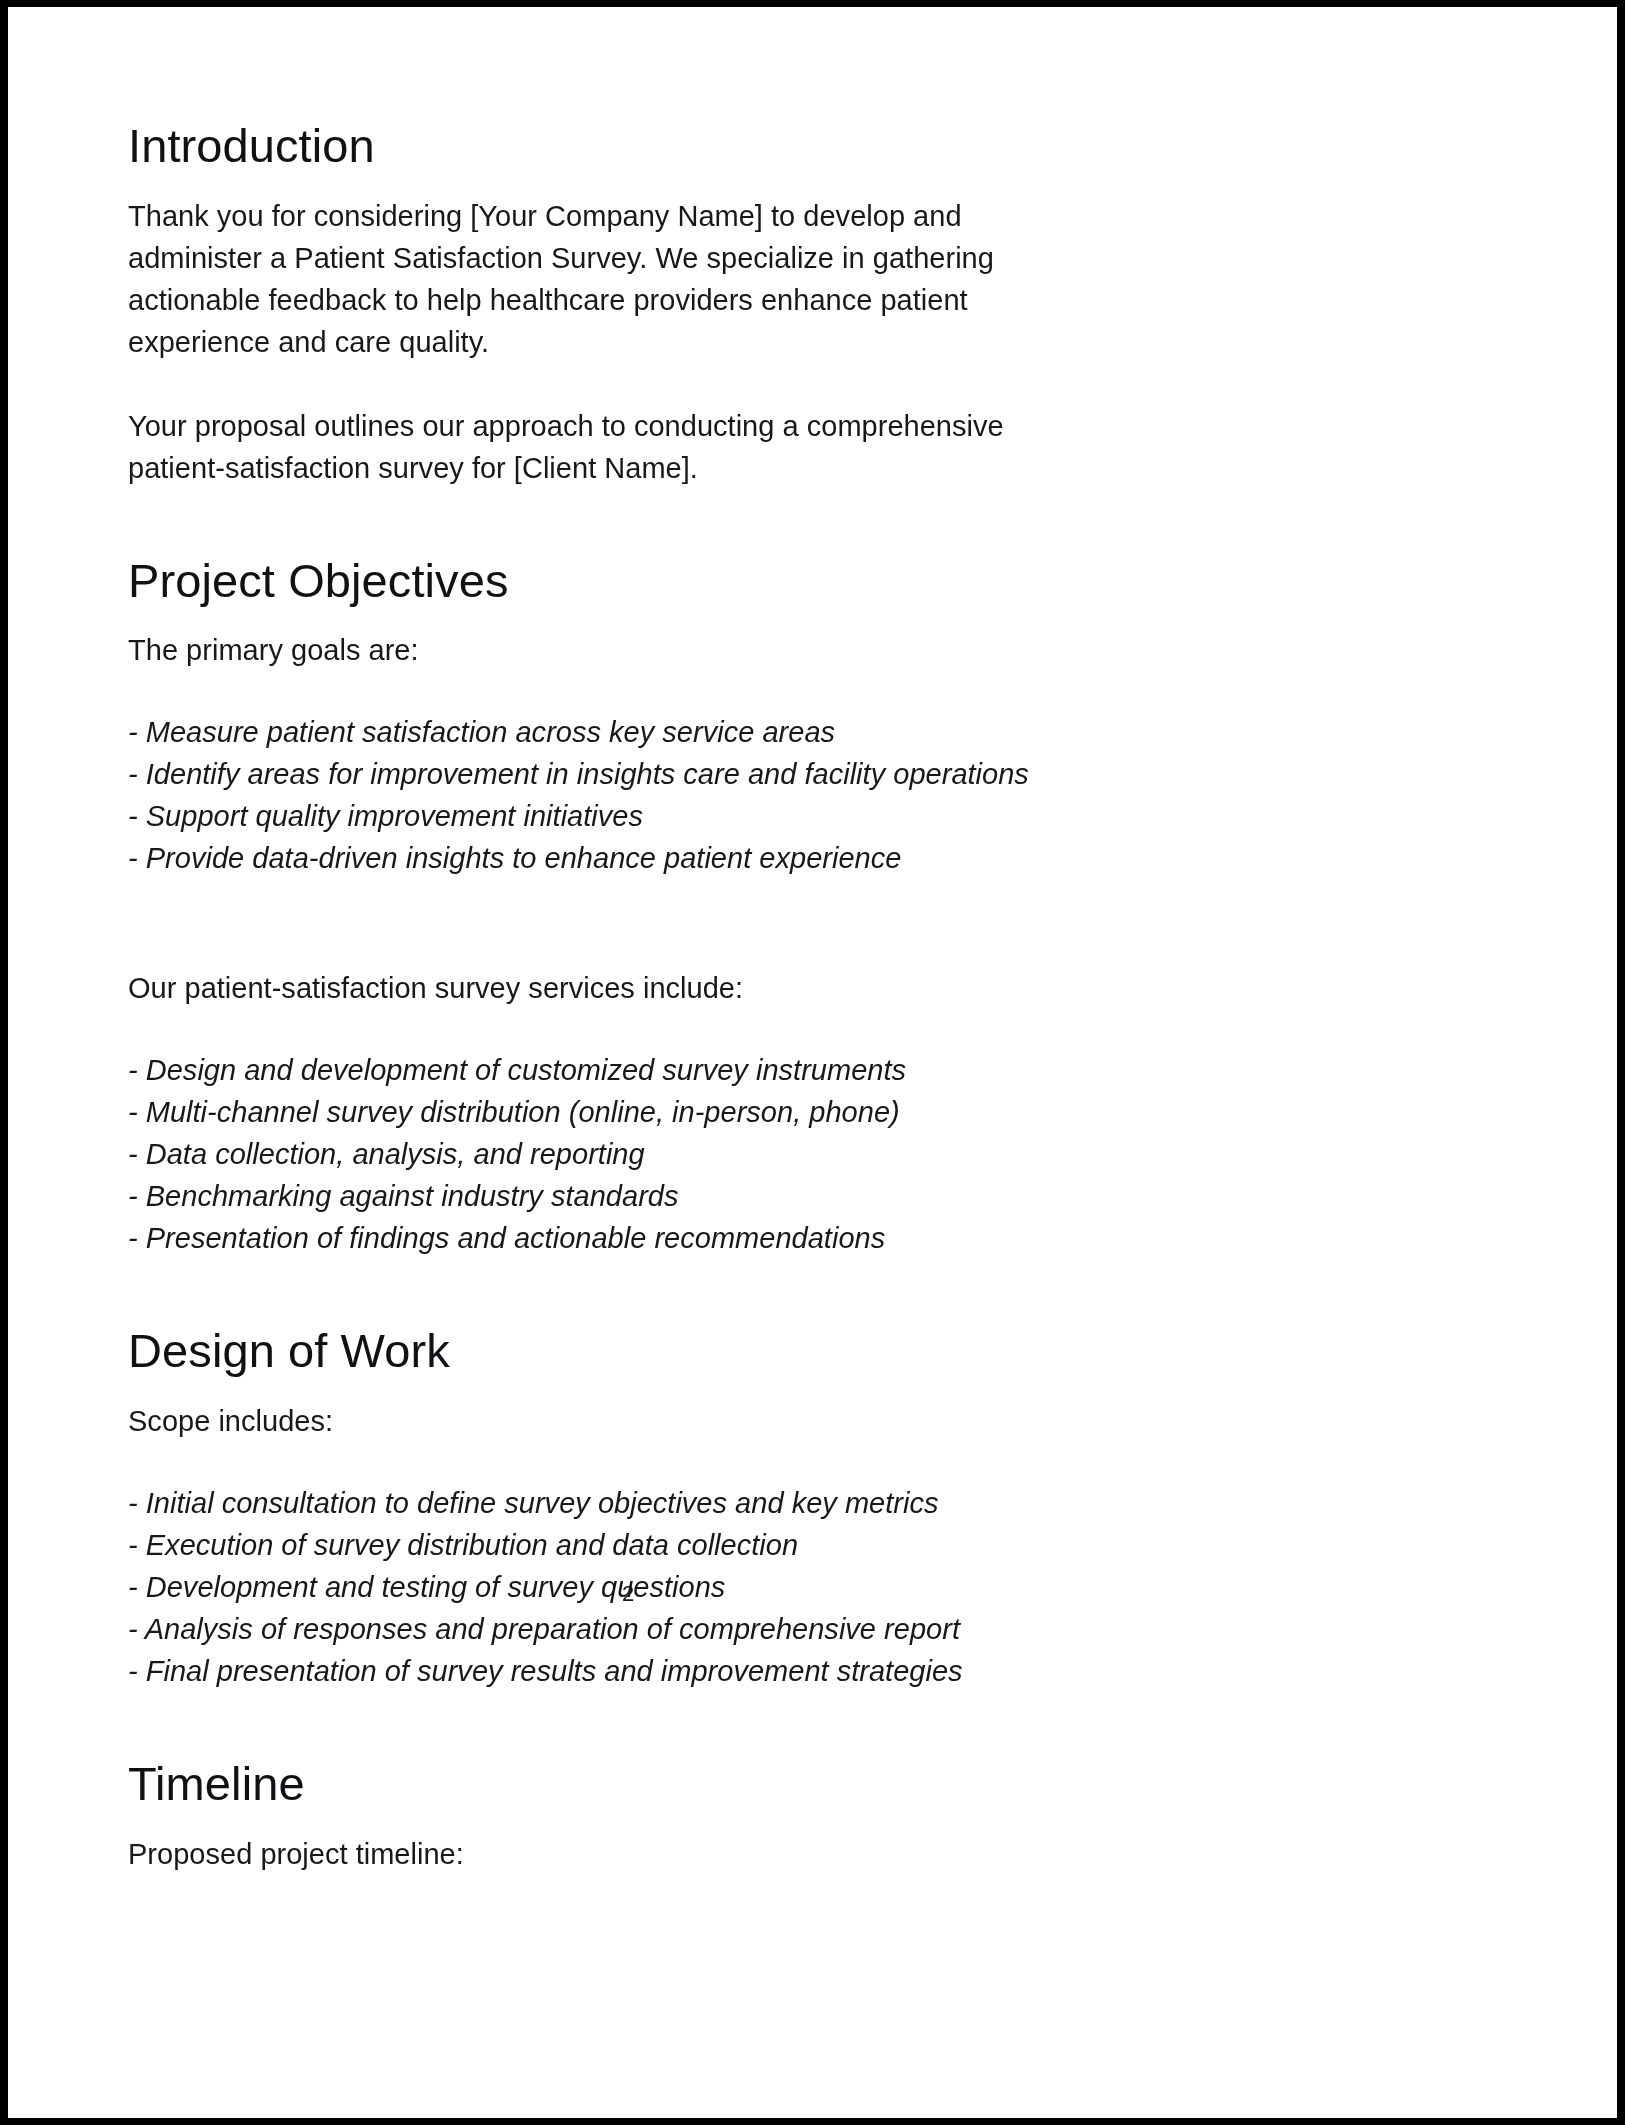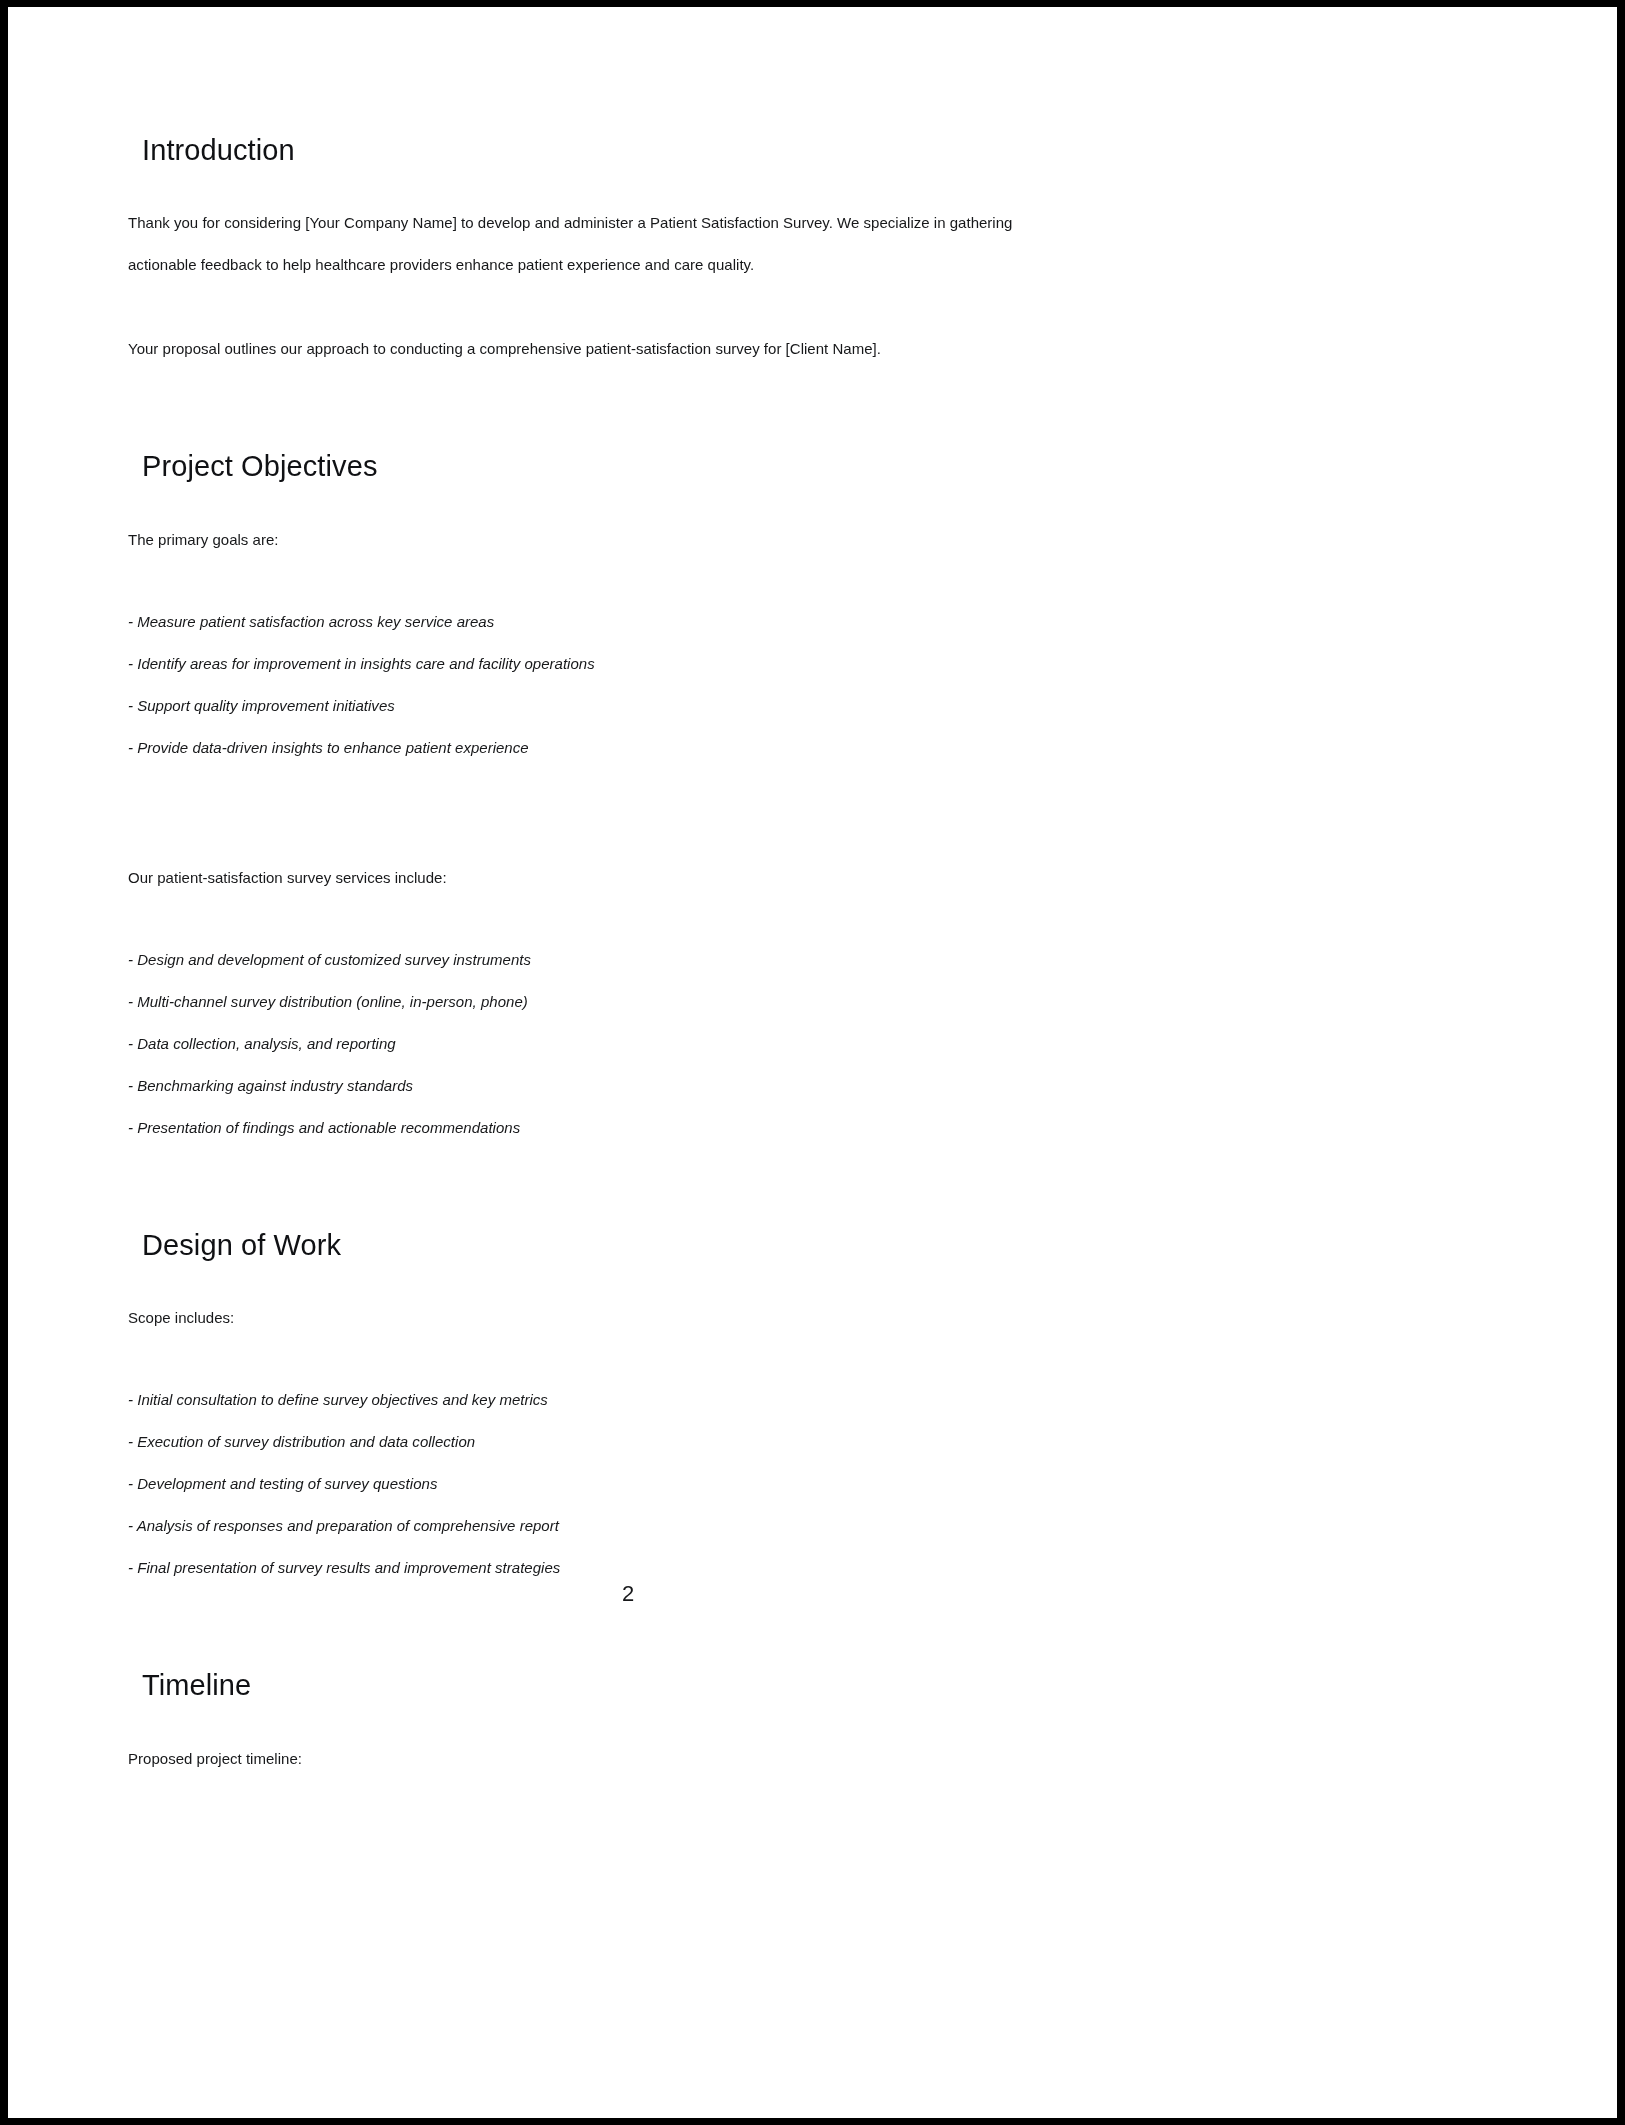--- a/index.html
+++ b/index.html
@@ -46,32 +46,32 @@
   
   .content {
     position: absolute;
     left: 104px;
     top: 98px;
     width: 1000px;
     color: #17181a;
   }
 
   h1.section-title {
-    font-size: 29px;
+    font-size: 47px;
     font-weight: 400;
     line-height: 1.12;
     letter-spacing: 0.1px;
     color: #101114;
-    margin: 14px;
+    margin: 0;
     padding: 0;
     font-family: "Liberation Sans", "DejaVu Sans", sans-serif;
   }
 
   .para, .lead, .bullet {
-    font-size: 15px;
+    font-size: 29px;
     line-height: 42px;
     font-weight: 400;
     color: #17181a;
     margin: 0;
     letter-spacing: 0.02px;
   }
 
   .para { max-width: 945px; }
 
   

